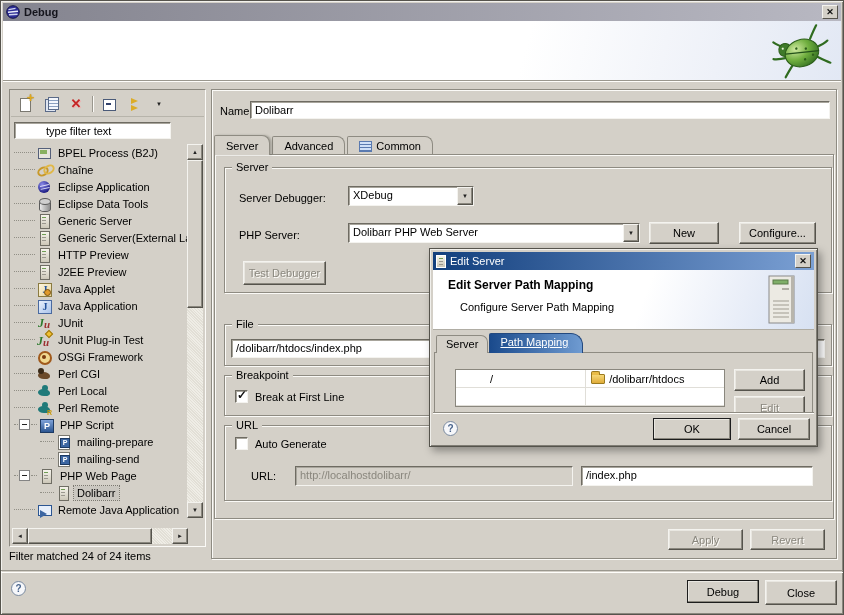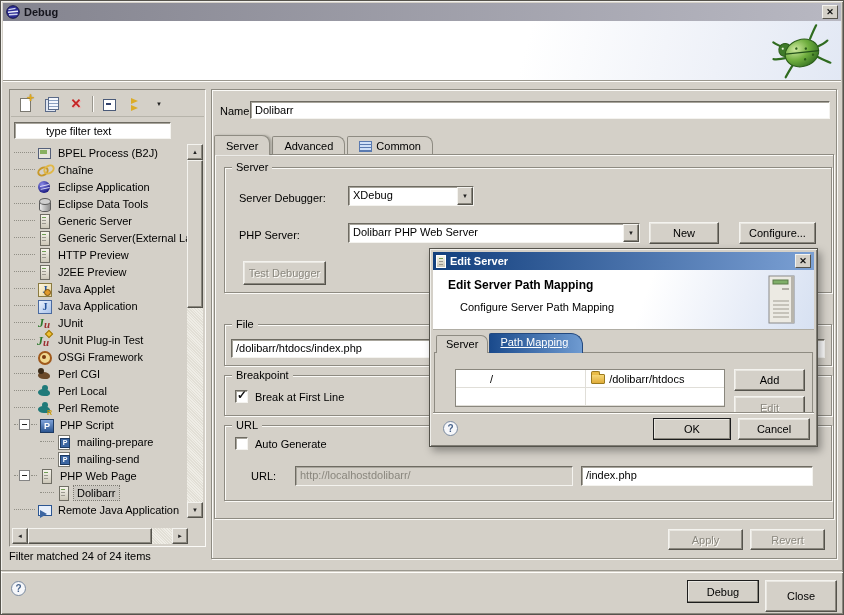--- a/index.html
+++ b/index.html
@@ -161,21 +161,21 @@
 
   
   .footer-sep { position:absolute; left:0; top:569px; right:0; height:2px; border-top:1px solid #9a978e; box-shadow:0 1px 0 #fffefb; }
 
   
   .dialog { position:absolute; left:428px; top:247px; width:389px; height:199px; background:#d4d0c8;
             border:1px solid #55534c; box-shadow: inset 1px 1px 0 #f0efeb, inset -1px -1px 0 #807d75, 3px 4px 8px rgba(0,0,0,.35);
             z-index:10; }
   .dlg-titlebar { position:absolute; left:3px; top:3px; right:3px; height:18px;
                   background:linear-gradient(to right,#123f7d,#7ba0d4); display:flex; align-items:center; padding:0 3px; }
-  .dlg-titlebar .t-title { color:#fff; font-weight:bold; margin-left:4px; }
+  .dlg-titlebar .t-title { color:#fff; font-weight:normal; margin-left:4px; }
   .dlg-server-glyph { width:10px; height:13px; background:linear-gradient(#f6f4ec,#ccc7b8); border:1px solid #fff; position:relative;}
   .dlg-server-glyph::after { content:""; position:absolute; left:2px; top:2px; width:4px; height:1px; background:#6f9e54;
       box-shadow:0 3px 0 #9a978e, 0 6px 0 #9a978e;}
   .dlg-header { position:absolute; left:3px; top:21px; right:3px; height:60px;
                 background:linear-gradient(110deg,#ffffff 55%,#e9eef8 80%,#d7e1f2 100%); border-bottom:1px solid #b0ada4;}
   .dlg-header h2 { position:absolute; left:15px; top:8px; font-size:12px; font-weight:bold; }
   .dlg-header .sub { position:absolute; left:27px; top:31px;text-align:right; }
   .tower { position:absolute; right:14px; top:4px; }
   .dtabs { position:absolute; left:6px; top:84px; height:20px; display:flex; align-items:flex-end; z-index:3;}
   .dtab { height:18px; line-height:17px; padding:0 9px; border:1px solid #8e8b82; border-bottom:none;
@@ -523,15 +523,15 @@
     <div class="dlg-bottom">
       <div class="helpicon" style="left:10px;top:8px;">?</div>
       <div class="btn default" style="left:220px;top:5px;width:78px;height:22px;">OK</div>
       <div class="btn" style="left:305px;top:5px;width:72px;height:22px;">Cancel</div>
     </div>
   </div>
 
   <div class="footer-sep"></div>
   <div class="helpicon" style="left:10px;top:580px;">?</div>
   <div class="btn default" style="left:686px;top:579px;width:72px;height:23px;">Debug</div>
-  <div class="btn" style="left:764px;top:579px;width:72px;height:32px;">Close</div>
+  <div class="btn" style="left:764px;top:579px;width:72px;height:25px;">Close</div>
 
 </div>
 
 </body></html>

